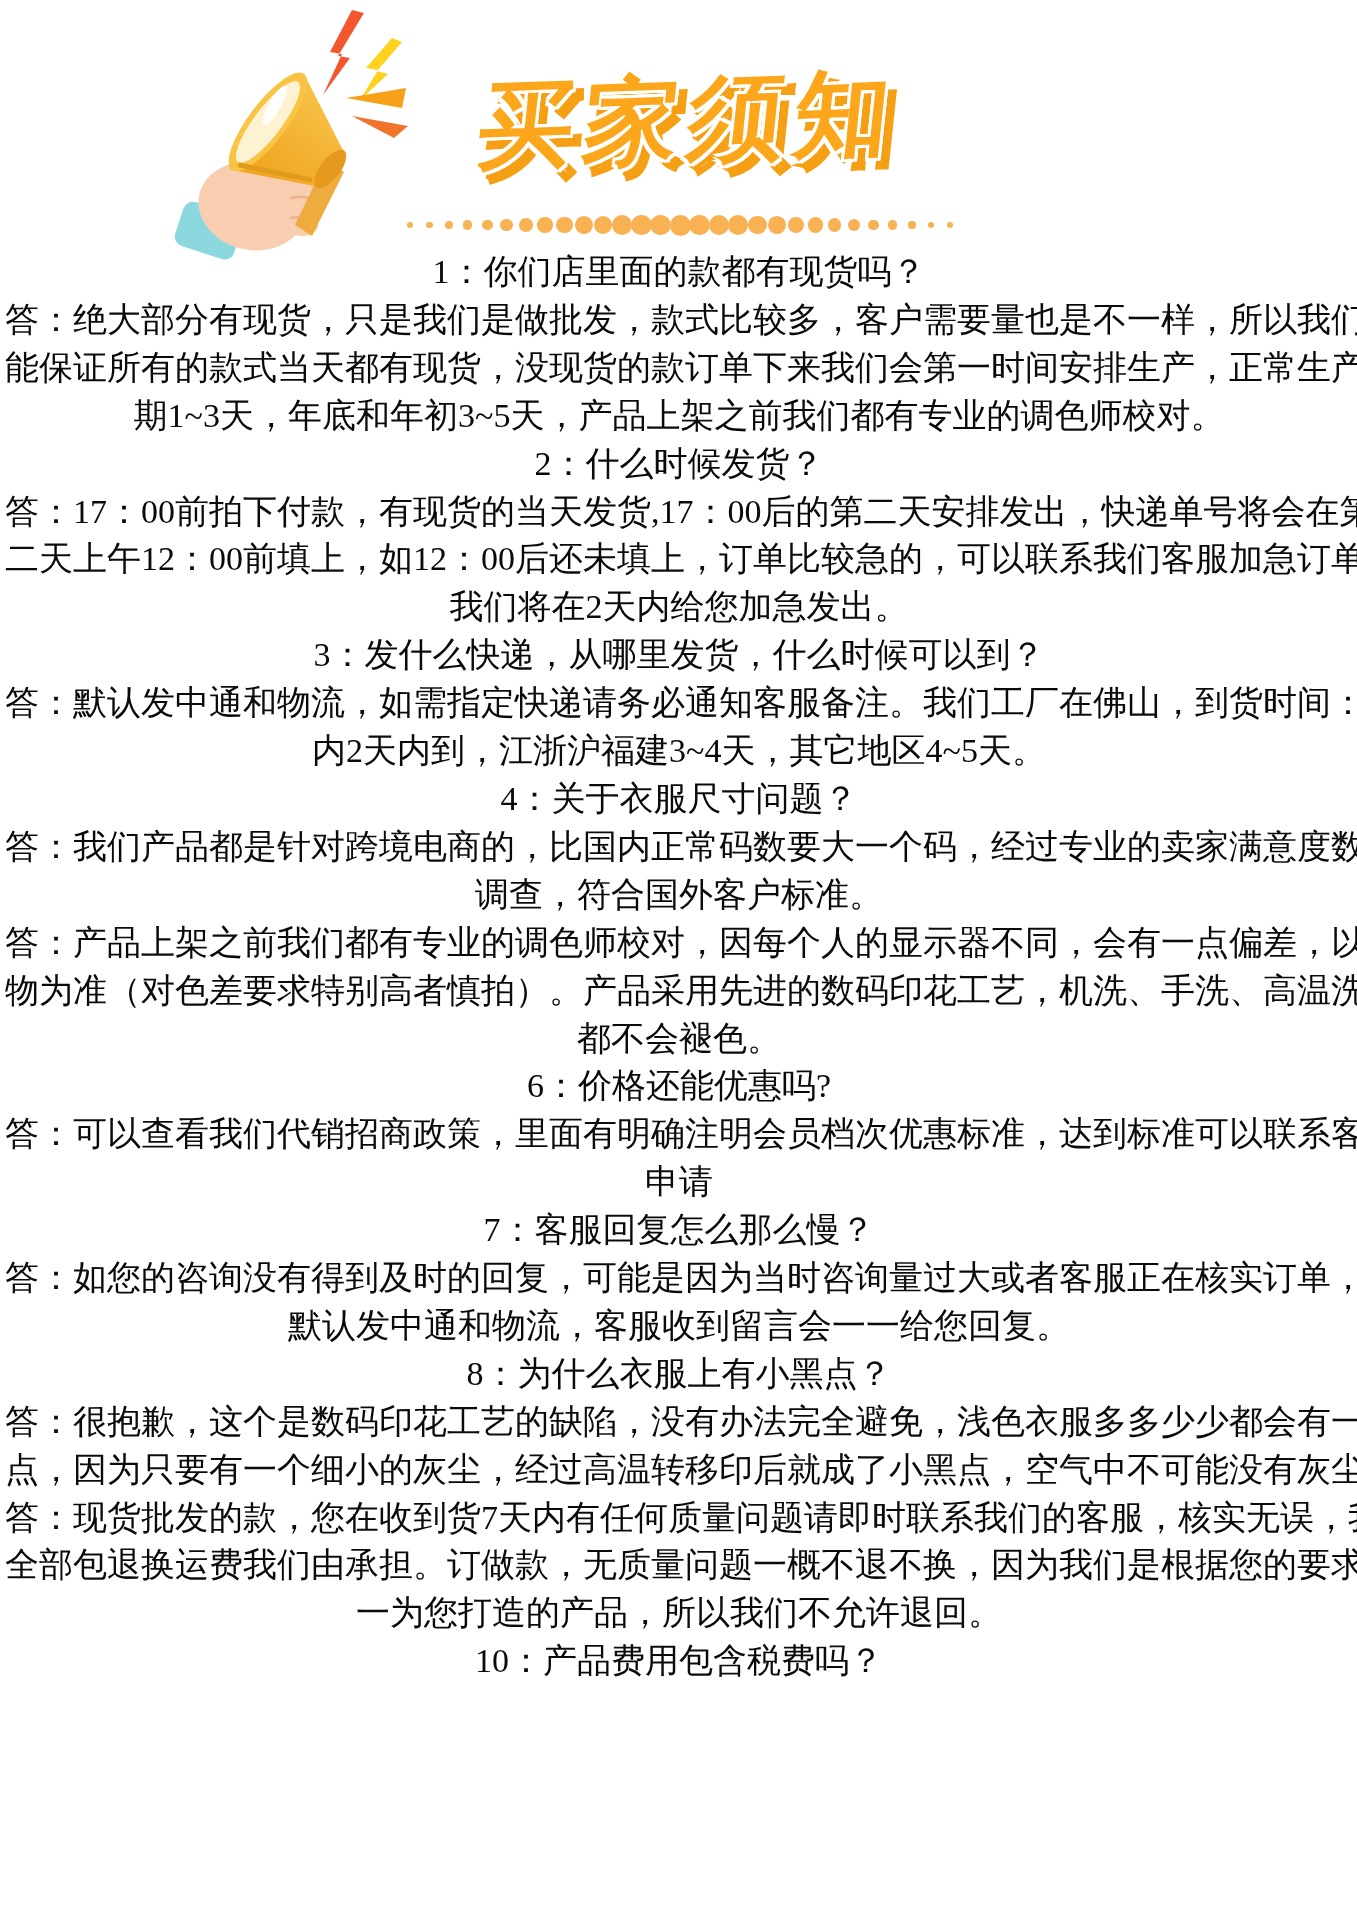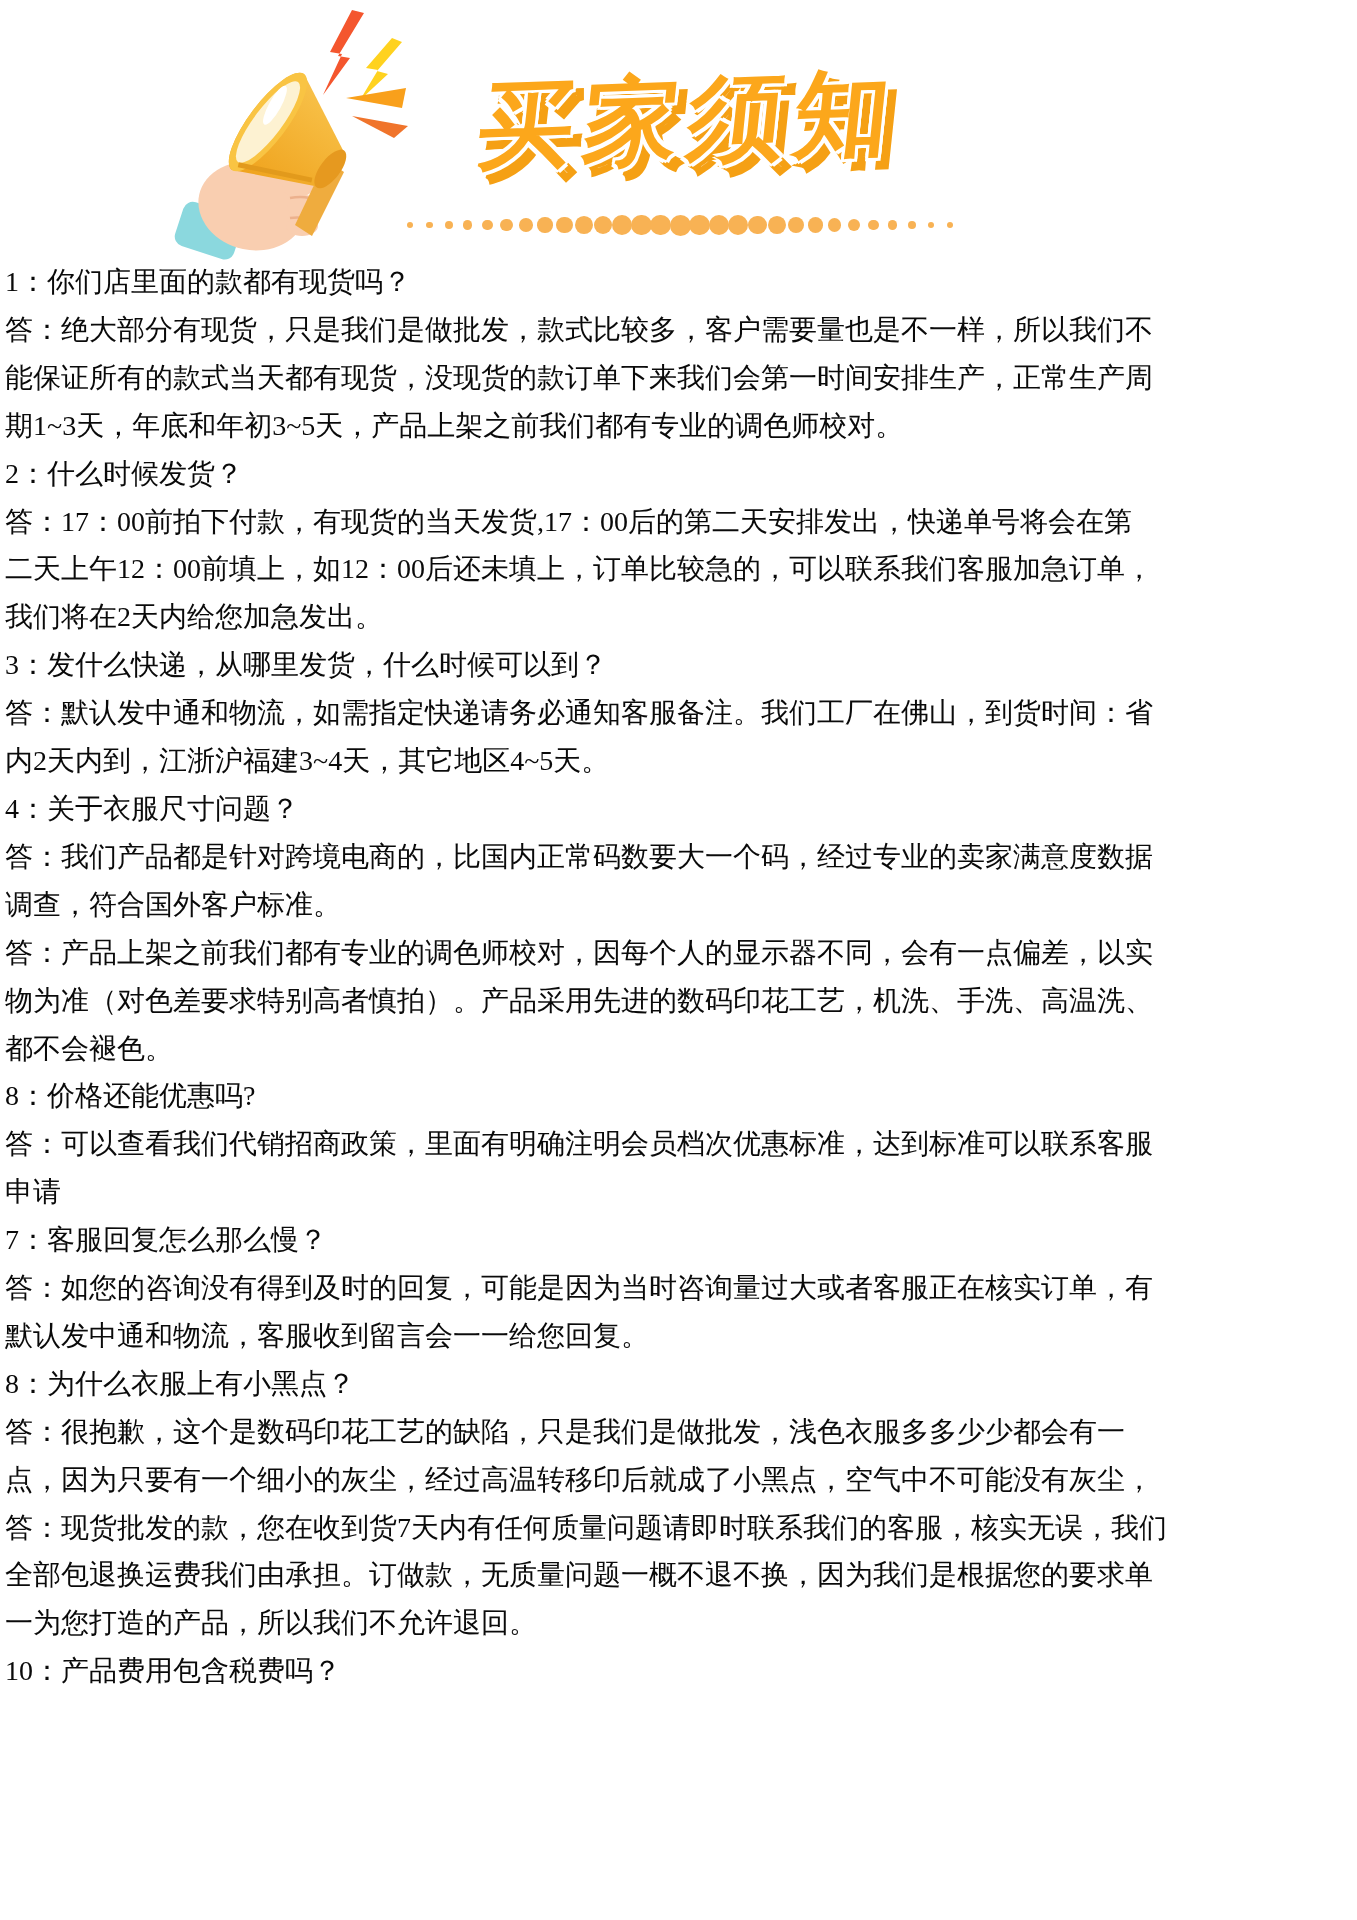--- a/index.html
+++ b/index.html
@@ -19,22 +19,22 @@
   .title-ghost{color:#ffffff;-webkit-text-stroke:4px #F5A014;transform:translate(10px,10px);}
   .title-main{color:#FCA71B;
       text-shadow:-3px -3px 0 #fff,3px -3px 0 #fff,-3px 3px 0 #fff,3px 3px 0 #fff,
                   -3px 0 0 #fff,3px 0 0 #fff,0 -3px 0 #fff,0 3px 0 #fff;}
 
   
   .dots{position:absolute;left:400px;top:212px;width:560px;height:26px;}
   .dots i{position:absolute;border-radius:50%;background:#F8B254;display:block;}
 
   
-  .content{position:absolute;left:5px;top:258px;width:1348px;
-           font-size:28px;line-height:47.9px;letter-spacing:0px;}
+  .content{position:absolute;left:5px;top:248px;width:1348px;
+           font-size:34px;line-height:47.9px;letter-spacing:0px;text-align:center;}
   .line{white-space:nowrap;}
 </style>
 </head>
 <body>
 
 <div class="page">
 
   <div class="hero">
     <svg width="290" height="260" viewBox="0 0 290 260">
       <defs>
@@ -124,28 +124,28 @@
       <div class="line">我们将在2天内给您加急发出。</div>
       <div class="line">3：发什么快递，从哪里发货，什么时候可以到？</div>
       <div class="line">答：默认发中通和物流，如需指定快递请务必通知客服备注。我们工厂在佛山，到货时间：省</div>
       <div class="line">内2天内到，江浙沪福建3~4天，其它地区4~5天。</div>
       <div class="line">4：关于衣服尺寸问题？</div>
       <div class="line">答：我们产品都是针对跨境电商的，比国内正常码数要大一个码，经过专业的卖家满意度数据</div>
       <div class="line">调查，符合国外客户标准。</div>
       <div class="line">答：产品上架之前我们都有专业的调色师校对，因每个人的显示器不同，会有一点偏差，以实</div>
       <div class="line">物为准（对色差要求特别高者慎拍）。产品采用先进的数码印花工艺，机洗、手洗、高温洗、</div>
       <div class="line">都不会褪色。</div>
-      <div class="line">8：价格还能优惠吗?</div>
+      <div class="line">6：价格还能优惠吗?</div>
       <div class="line">答：可以查看我们代销招商政策，里面有明确注明会员档次优惠标准，达到标准可以联系客服</div>
       <div class="line">申请</div>
       <div class="line">7：客服回复怎么那么慢？</div>
       <div class="line">答：如您的咨询没有得到及时的回复，可能是因为当时咨询量过大或者客服正在核实订单，有</div>
       <div class="line">默认发中通和物流，客服收到留言会一一给您回复。</div>
       <div class="line">8：为什么衣服上有小黑点？</div>
-      <div class="line">答：很抱歉，这个是数码印花工艺的缺陷，只是我们是做批发，浅色衣服多多少少都会有一</div>
+      <div class="line">答：很抱歉，这个是数码印花工艺的缺陷，没有办法完全避免，浅色衣服多多少少都会有一</div>
       <div class="line">点，因为只要有一个细小的灰尘，经过高温转移印后就成了小黑点，空气中不可能没有灰尘，</div>
       <div class="line">答：现货批发的款，您在收到货7天内有任何质量问题请即时联系我们的客服，核实无误，我们</div>
       <div class="line">全部包退换运费我们由承担。订做款，无质量问题一概不退不换，因为我们是根据您的要求单</div>
       <div class="line">一为您打造的产品，所以我们不允许退回。</div>
       <div class="line">10：产品费用包含税费吗？</div>
     </div>
 
 </div>
 
 </body></html>

